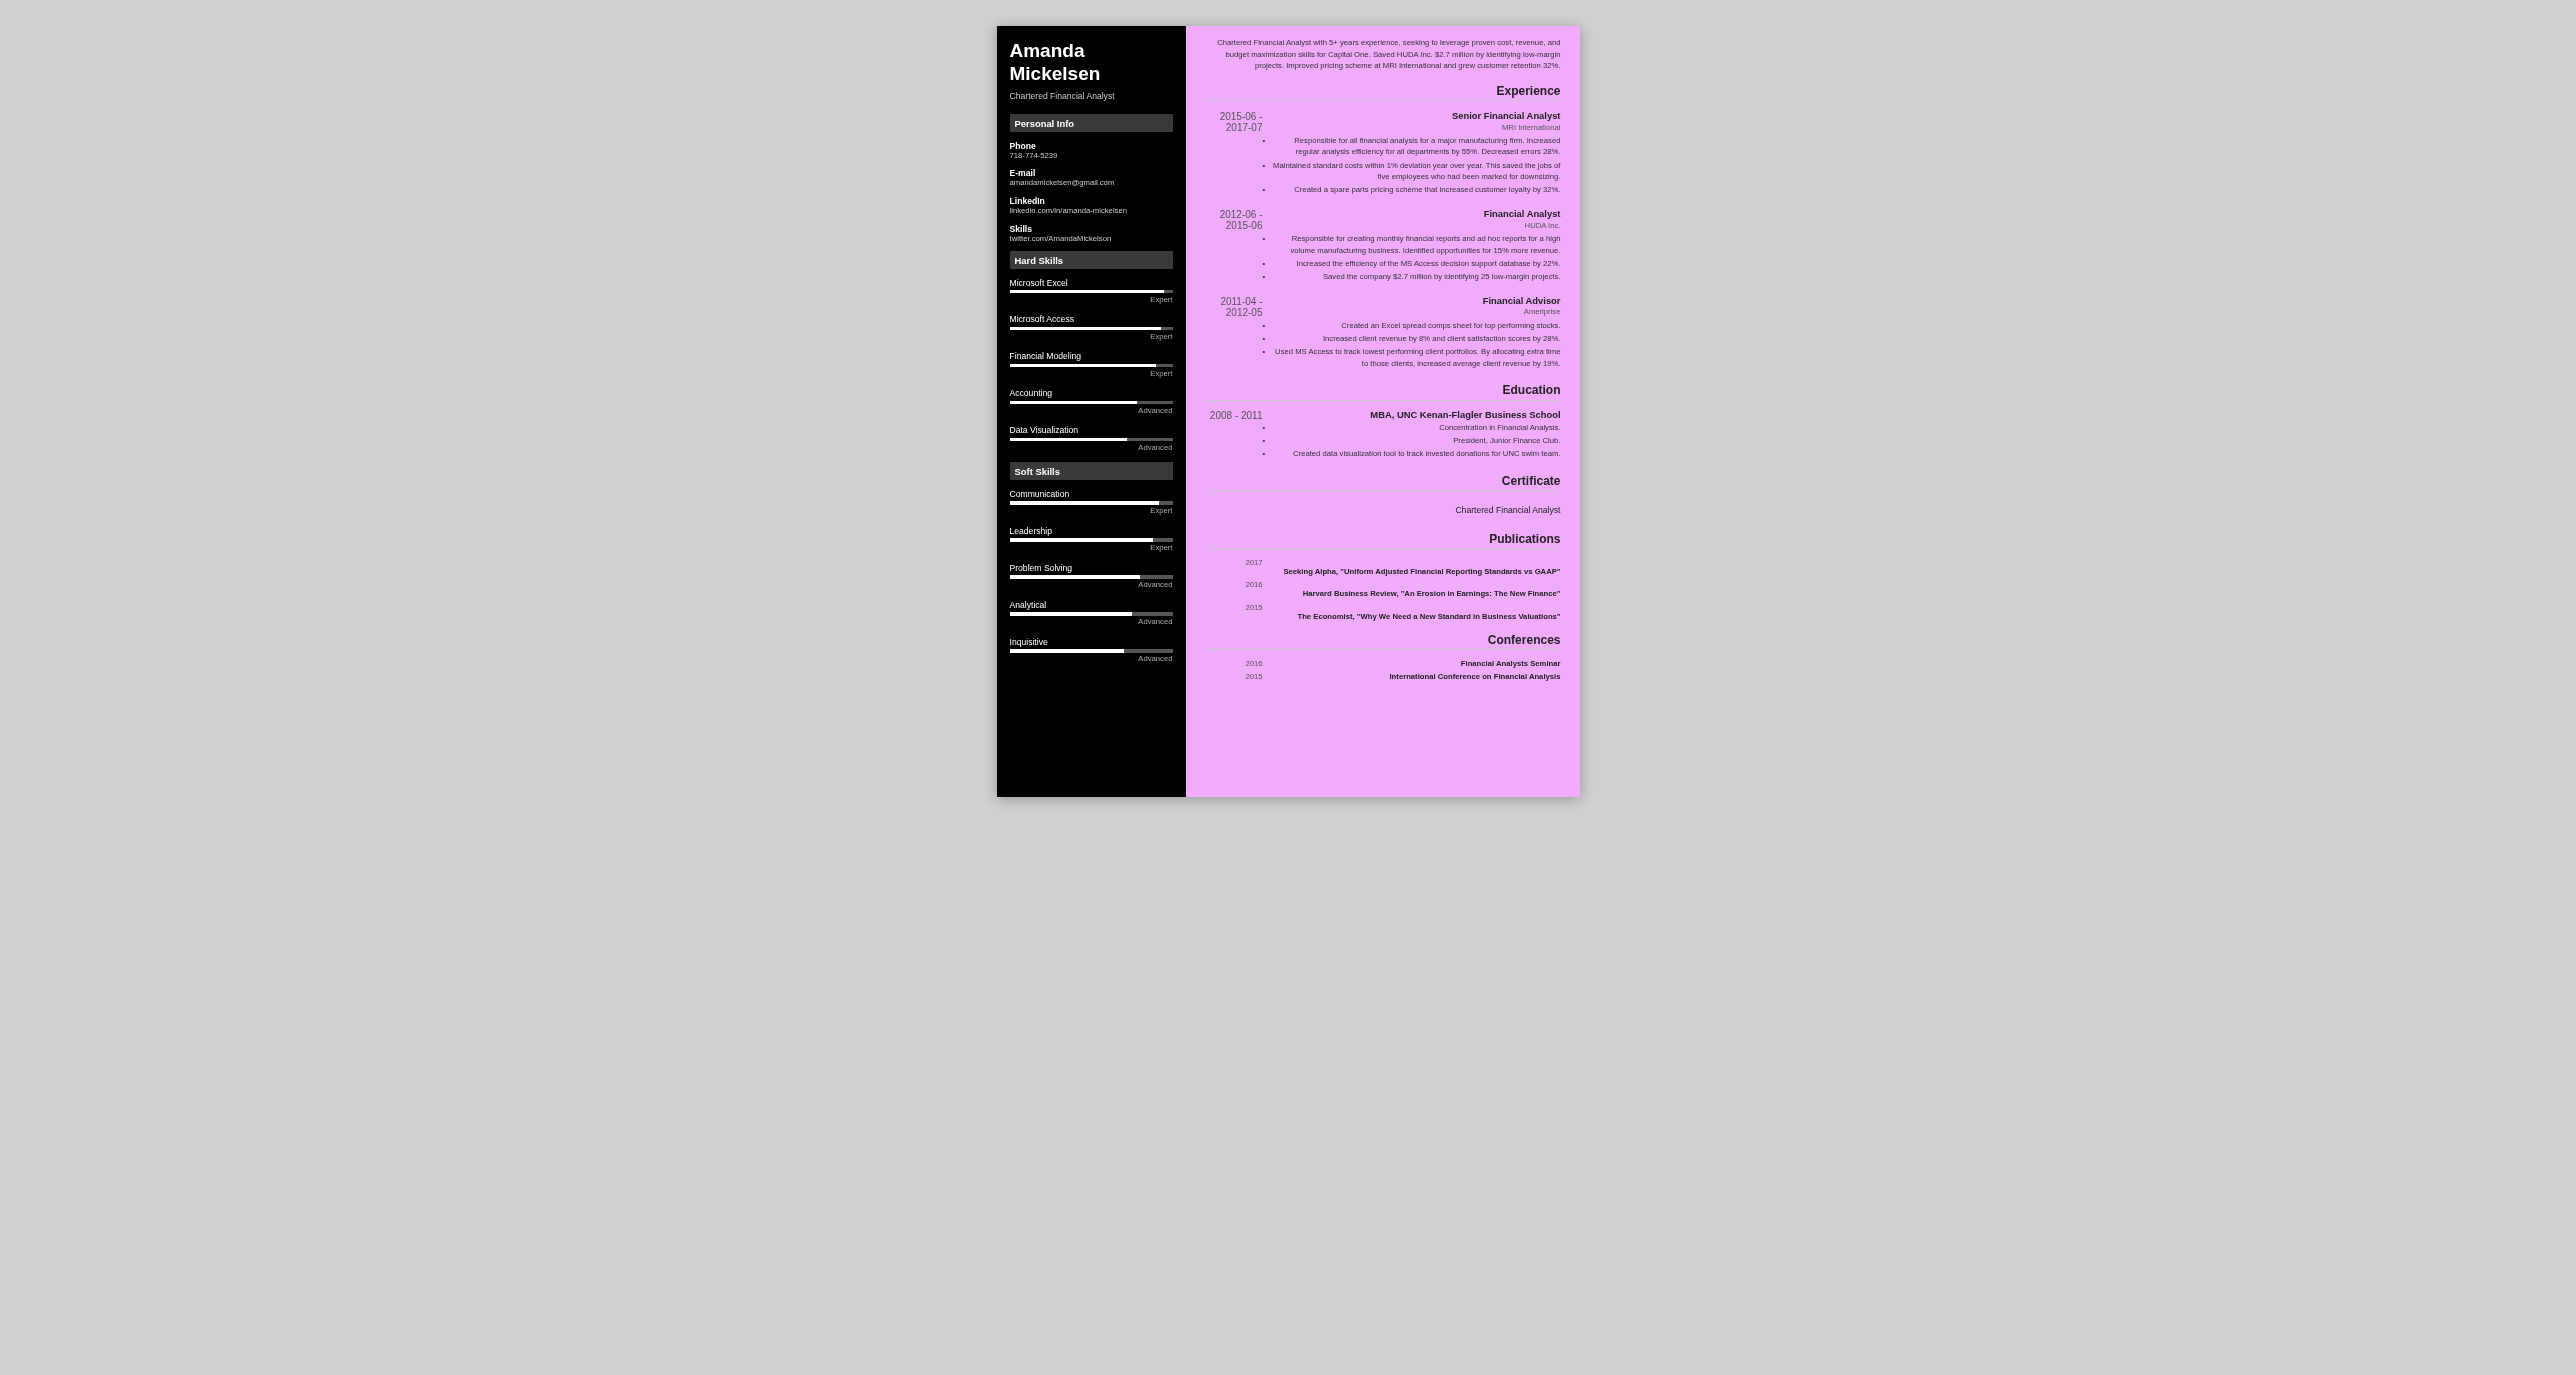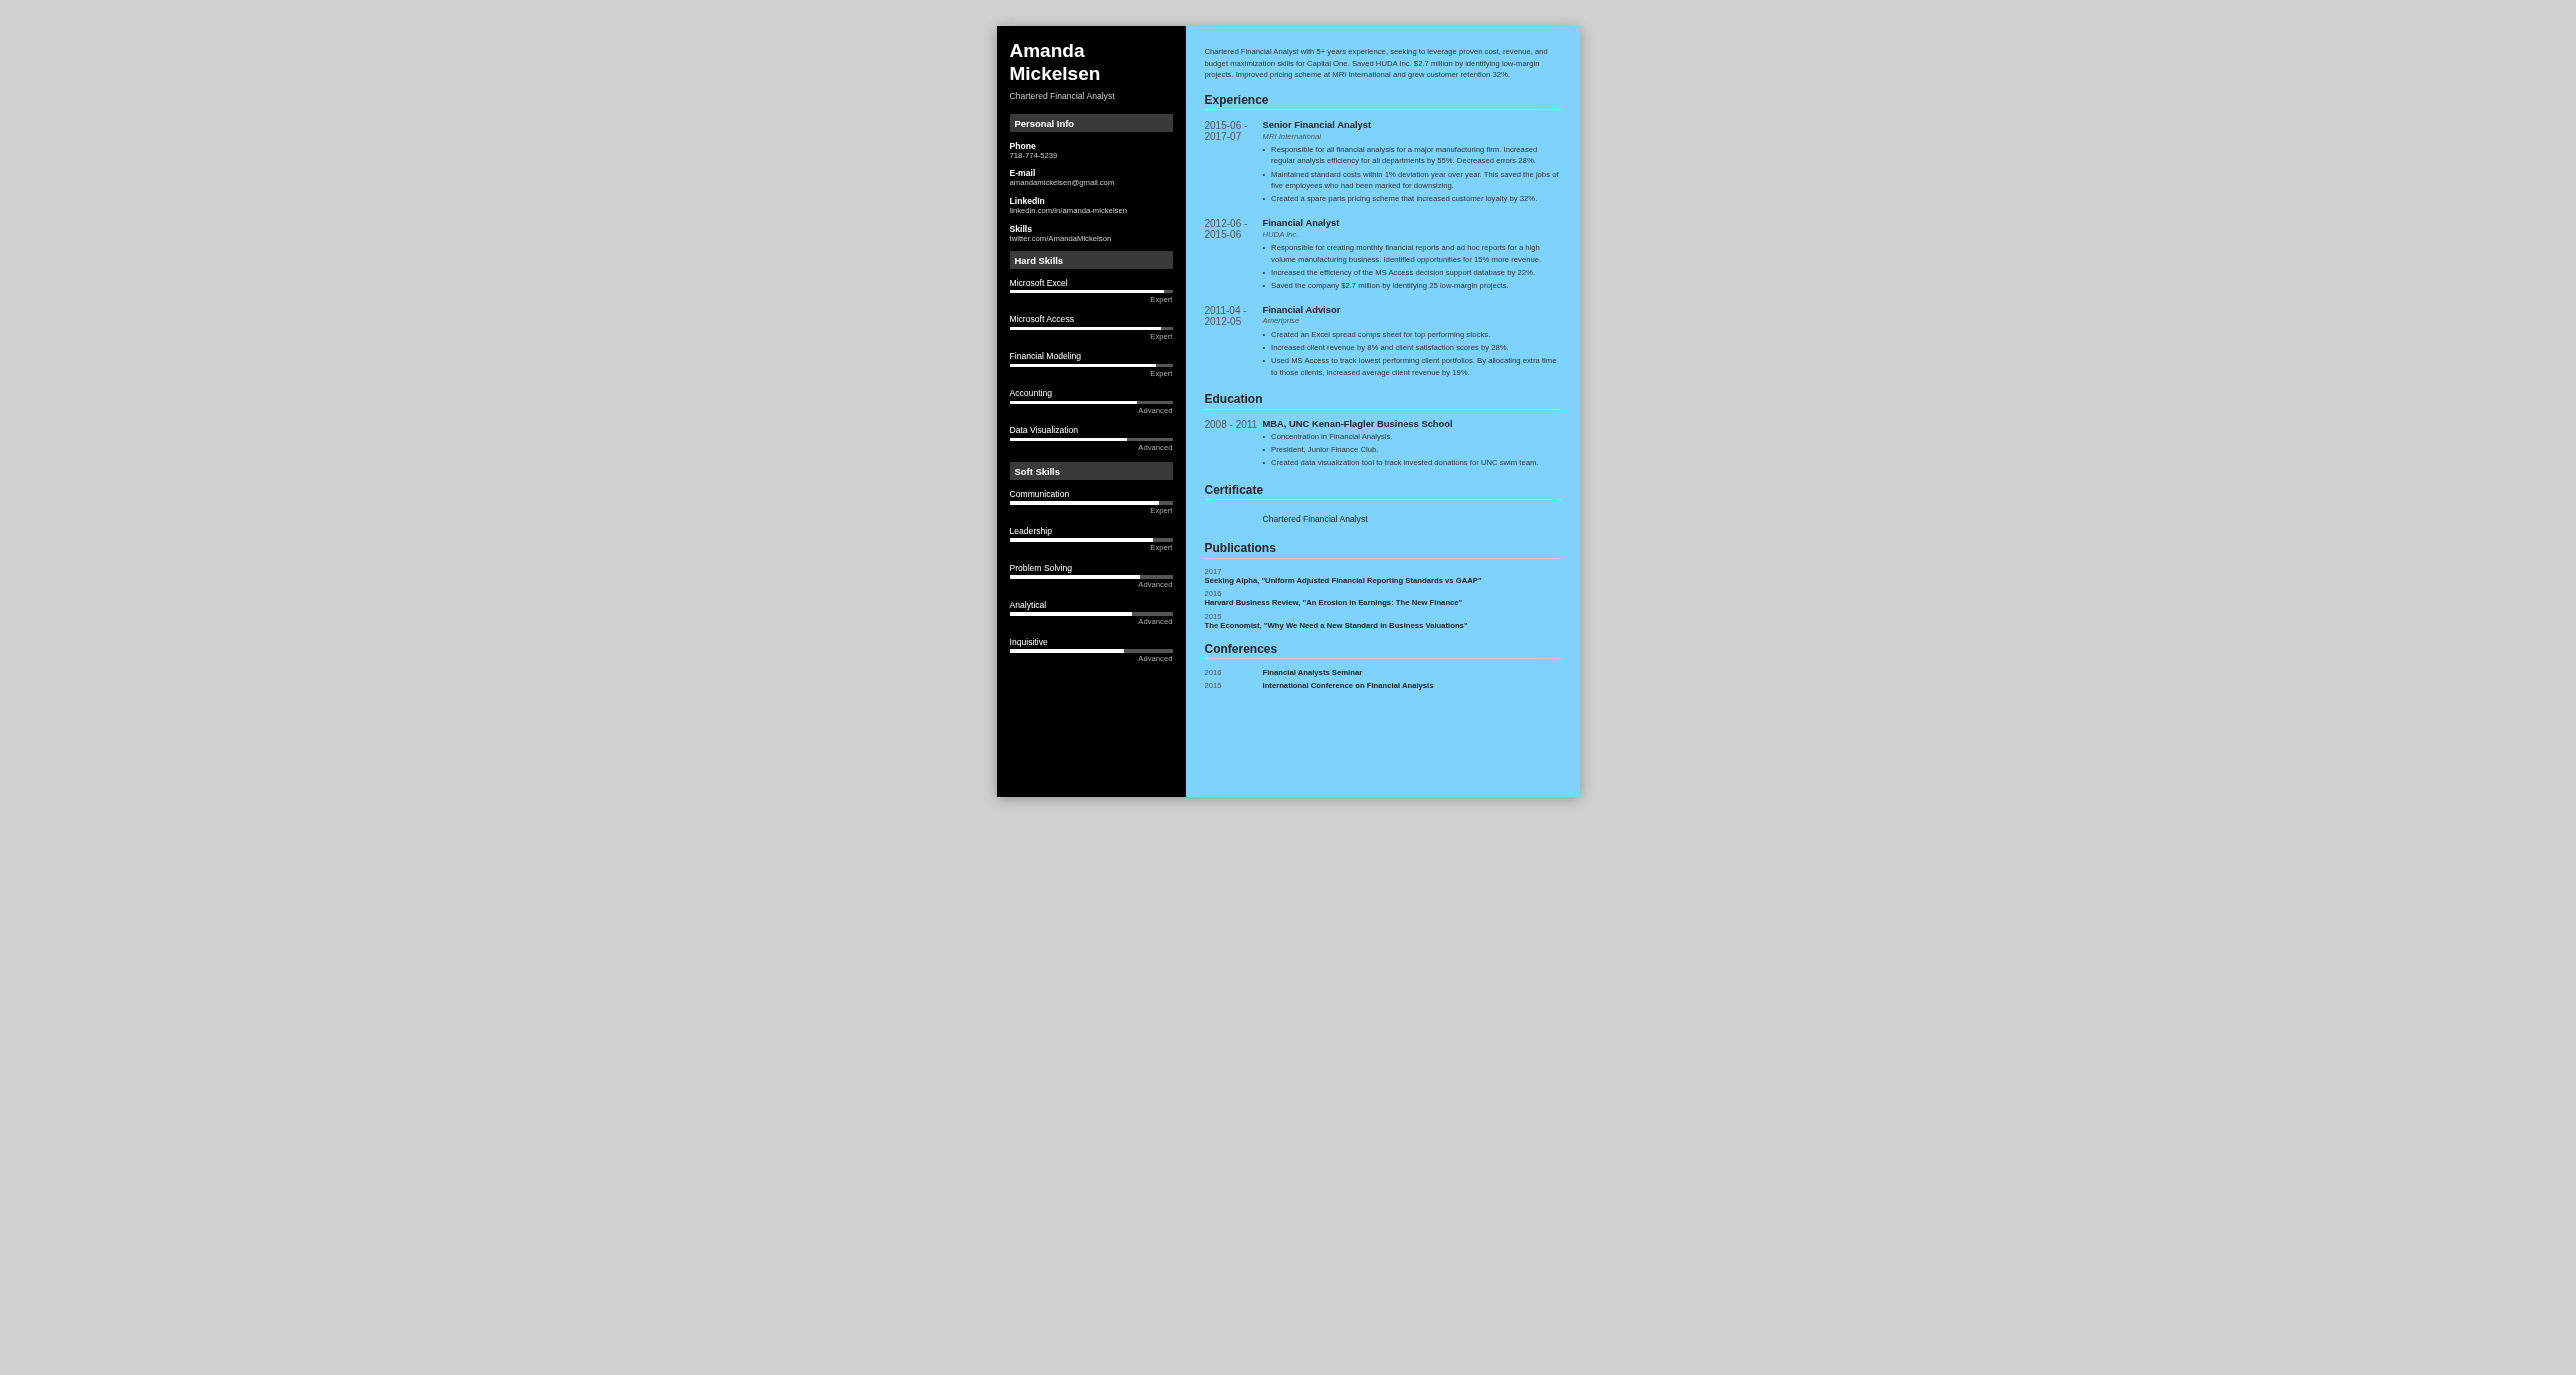--- a/index.html
+++ b/index.html
@@ -78,22 +78,23 @@
       height: 3.4px;
     }
     .skill-level {
       font-size: 7.7px;
       color: #aaa;
       text-align: right;
     }
     
     .main {
       flex: 1;
-      background: #7dd3fc;
-      padding: 20px 19px;
+      background: #f0abfc;
+      padding: 11px 19px;
+      text-align: right;
     }
     .summary-text {
       font-size: 7.7px;
       color: #333;
       line-height: 1.5;
       margin-bottom: 12px;
     }
     .section-title {
       font-size: 12px;
       font-weight: bold;
@@ -121,21 +122,20 @@
     }
     .entry-title {
       font-size: 9.4px;
       font-weight: bold;
       color: #222;
       margin-bottom: 1.7px;
     }
     .entry-subtitle {
       font-size: 7.7px;
       color: #555;
-      font-style: italic;
       margin-bottom: 3.4px;
     }
     .entry-bullets {
       list-style: none;
       padding: 0;
     }
     .entry-bullets li {
       font-size: 7.7px;
       color: #333;
       line-height: 1.5;

